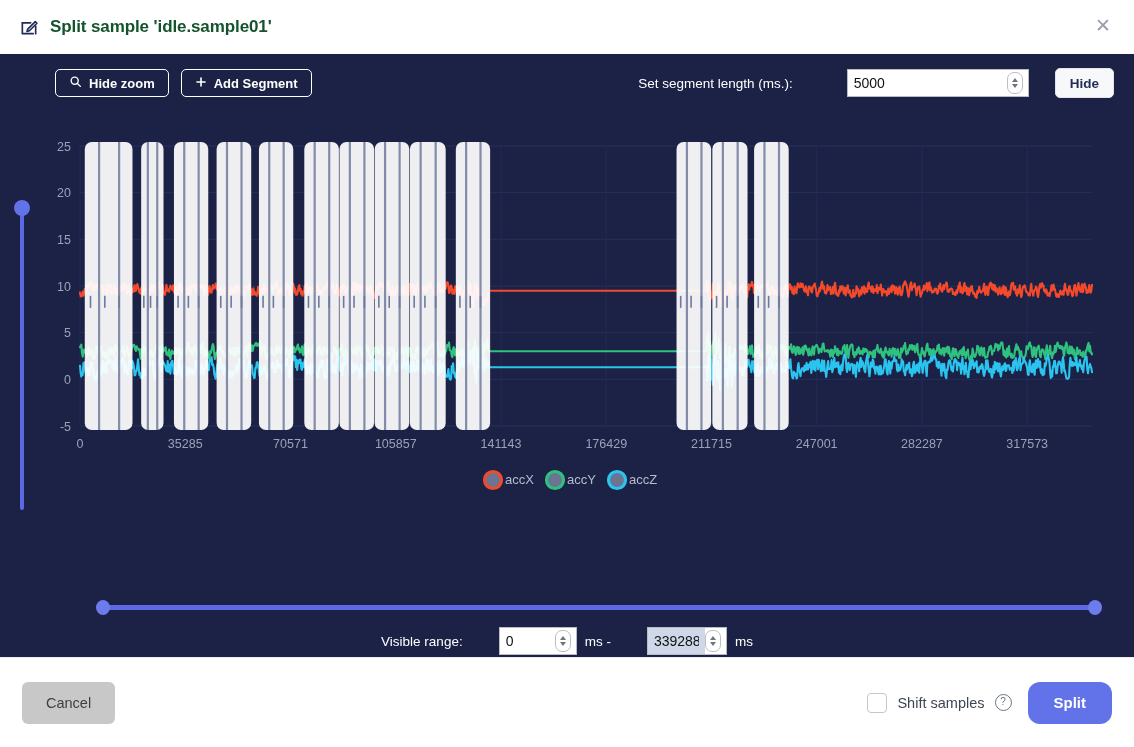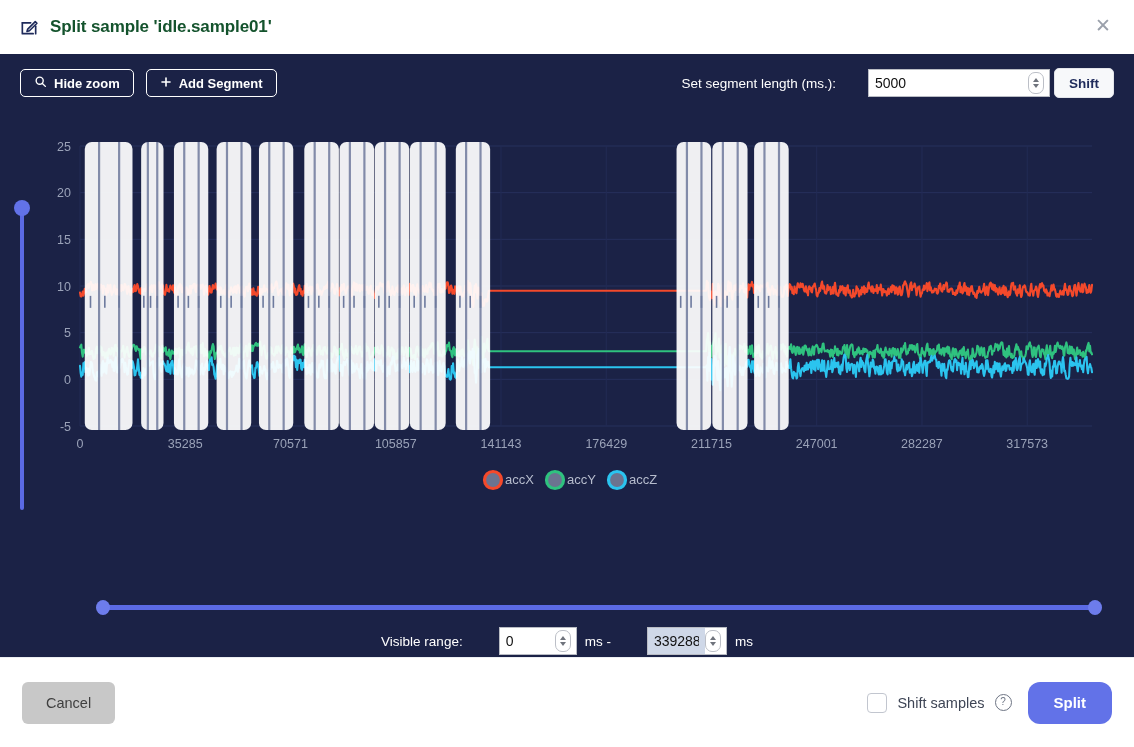--- a/index.html
+++ b/index.html
@@ -88,29 +88,30 @@
     padding: 0 13px;
     border: 1px solid #ffffff;
     border-radius: 5px;
     background: transparent;
     color: #ffffff;
     font-size: 13px;
     font-weight: bold;
     cursor: pointer;
     font-family: "Liberation Sans", sans-serif;
     box-sizing: border-box;
+    margin-left: 35px;
   }
   .btn-outline + .btn-outline { margin-left: 12px; }
   .btn-outline .gl { font-weight: bold; font-size: 14px; }
 
   .seg-len-wrap {
     margin-left: auto;
     display: flex;
     align-items: center;
-    gap: 4px;
+    gap: 26px;
   }
   .seg-len-label {
     color: #ffffff;
     font-size: 13.5px;
   }
   .num-input {
     position: relative;
     display: inline-flex;
     align-items: center;
     background: #ffffff;
@@ -362,21 +363,21 @@
 
       <div class="seg-len-wrap">
         <span class="seg-len-label">Set segment length (ms.):</span>
         <span class="num-input wide">
           <input type="text" value="5000" style="">
           <span class="spin">
             <span class="up"></span>
               <span class="down"></span>
           </span>
         </span>
-        <button class="btn-white">Shift</button>
+        <button class="btn-white">Hide</button>
       </div>
     </div>
 
     <div class="chart-wrap">
 
       <div class="vslider">
         <div class="track"></div>
         <div class="knob"></div>
       </div>
 

